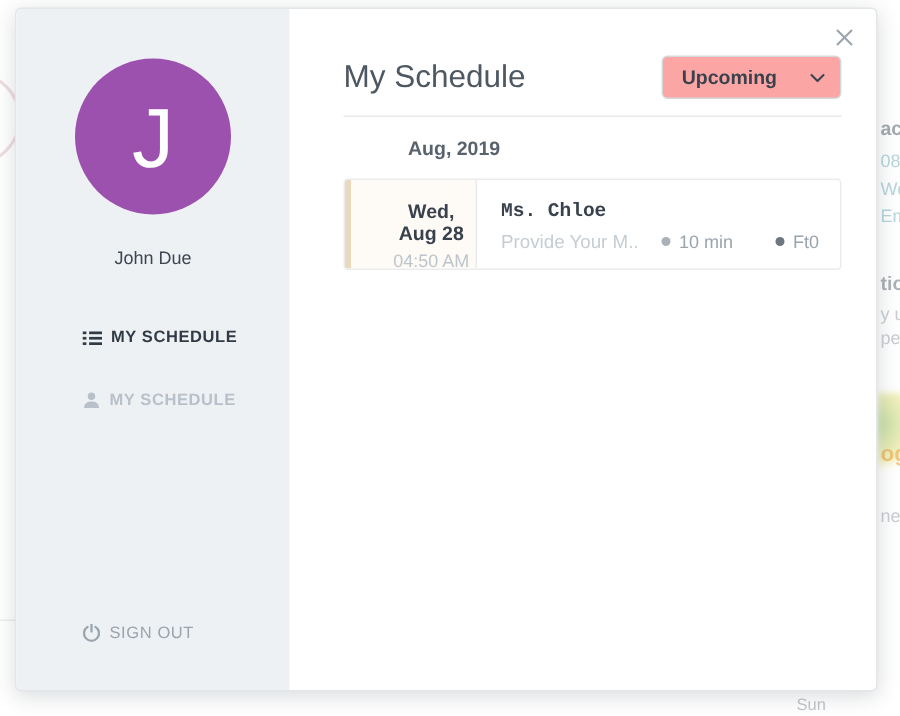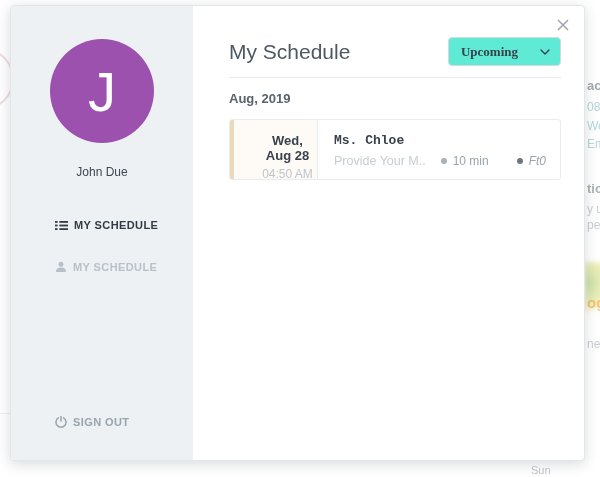--- a/index.html
+++ b/index.html
@@ -77,21 +77,21 @@
   }
   .nav-item .nav-icon { margin-right: 6px; display: inline-flex; }
   .nav-item.active   { color: #313b46; }
   .nav-item.inactive { color: #b8c1c9; }
   .sign-out {
     margin-top: auto;
     display: flex; align-items: flex-end;
     padding-left: 44px;
     font-size: 11px;
     letter-spacing: .4px;
-    font-weight: bold;
+    font-weight: normal;
     color: #99a4ae;
     cursor: pointer;
   }
   .sign-out .nav-icon { margin-right: 6px; display: inline-flex; }
 
   
   .content {
     flex: 1 1 auto;
     position: relative;
     padding: 31px 23px 0 36px;
@@ -107,39 +107,39 @@
   }
   .page-title {
     font-size: 21px;
     font-weight: 400;
     color: #4e5862;
   }
   .filter-select {
     display: flex; align-items: center;
     border: 1px solid #d5d9dd;
     border-radius: 4px;
-    background: #5eead4;
+    background: #fca5a5;
     height: 29px;
     padding: 0 10px 0 12px;
     cursor: pointer;
-    font-family: Liberation Serif, serif;
   }
   .filter-select .selected {
     font-size: 13px; font-weight: bold; color: #39424c;
     margin-right: 22px;
   }
   .title-divider {
     height: 1px; background: #e7e9ec;
     margin-top: 11px;
   }
   .month-header {
     margin-top: 13px;
     font-size: 13px;
     font-weight: bold;
     color: #59636d;
+    margin-left: 43px;
   }
   .appt-card {
     margin-top: 13px;
     border: 1px solid #e9ebed;
     border-radius: 3px;
     display: flex;
     height: 61px;
     overflow: hidden;
     cursor: pointer;
   }
@@ -162,21 +162,21 @@
   .appt-meta-row {
     margin-top: 6px;
     display: flex; align-items: flex-start;
   }
   .appt-service { font-size: 12.5px; color: #c6cdd3; flex: 0 0 auto; }
   .meta-item {
     display: flex; align-items: center;
     font-size: 12px; color: #9aa4ad;
   }
   .meta-duration { margin-left: auto; }
-  .meta-price { margin-left: 28px; font-style: italic; }
+  .meta-price { margin-left: 28px; }
   .dot { width: 6px; height: 6px; border-radius: 50%; display: inline-block; margin-right: 6px; }
   .dot-gray { background: #a9b1b9; }
   .dot-dark { background: #6e7781; }
 </style>
 </head>
 <body>
 
 <div class="bg-layer">
   <div class="bg-circle"></div>
   <div class="bg-line"></div>

